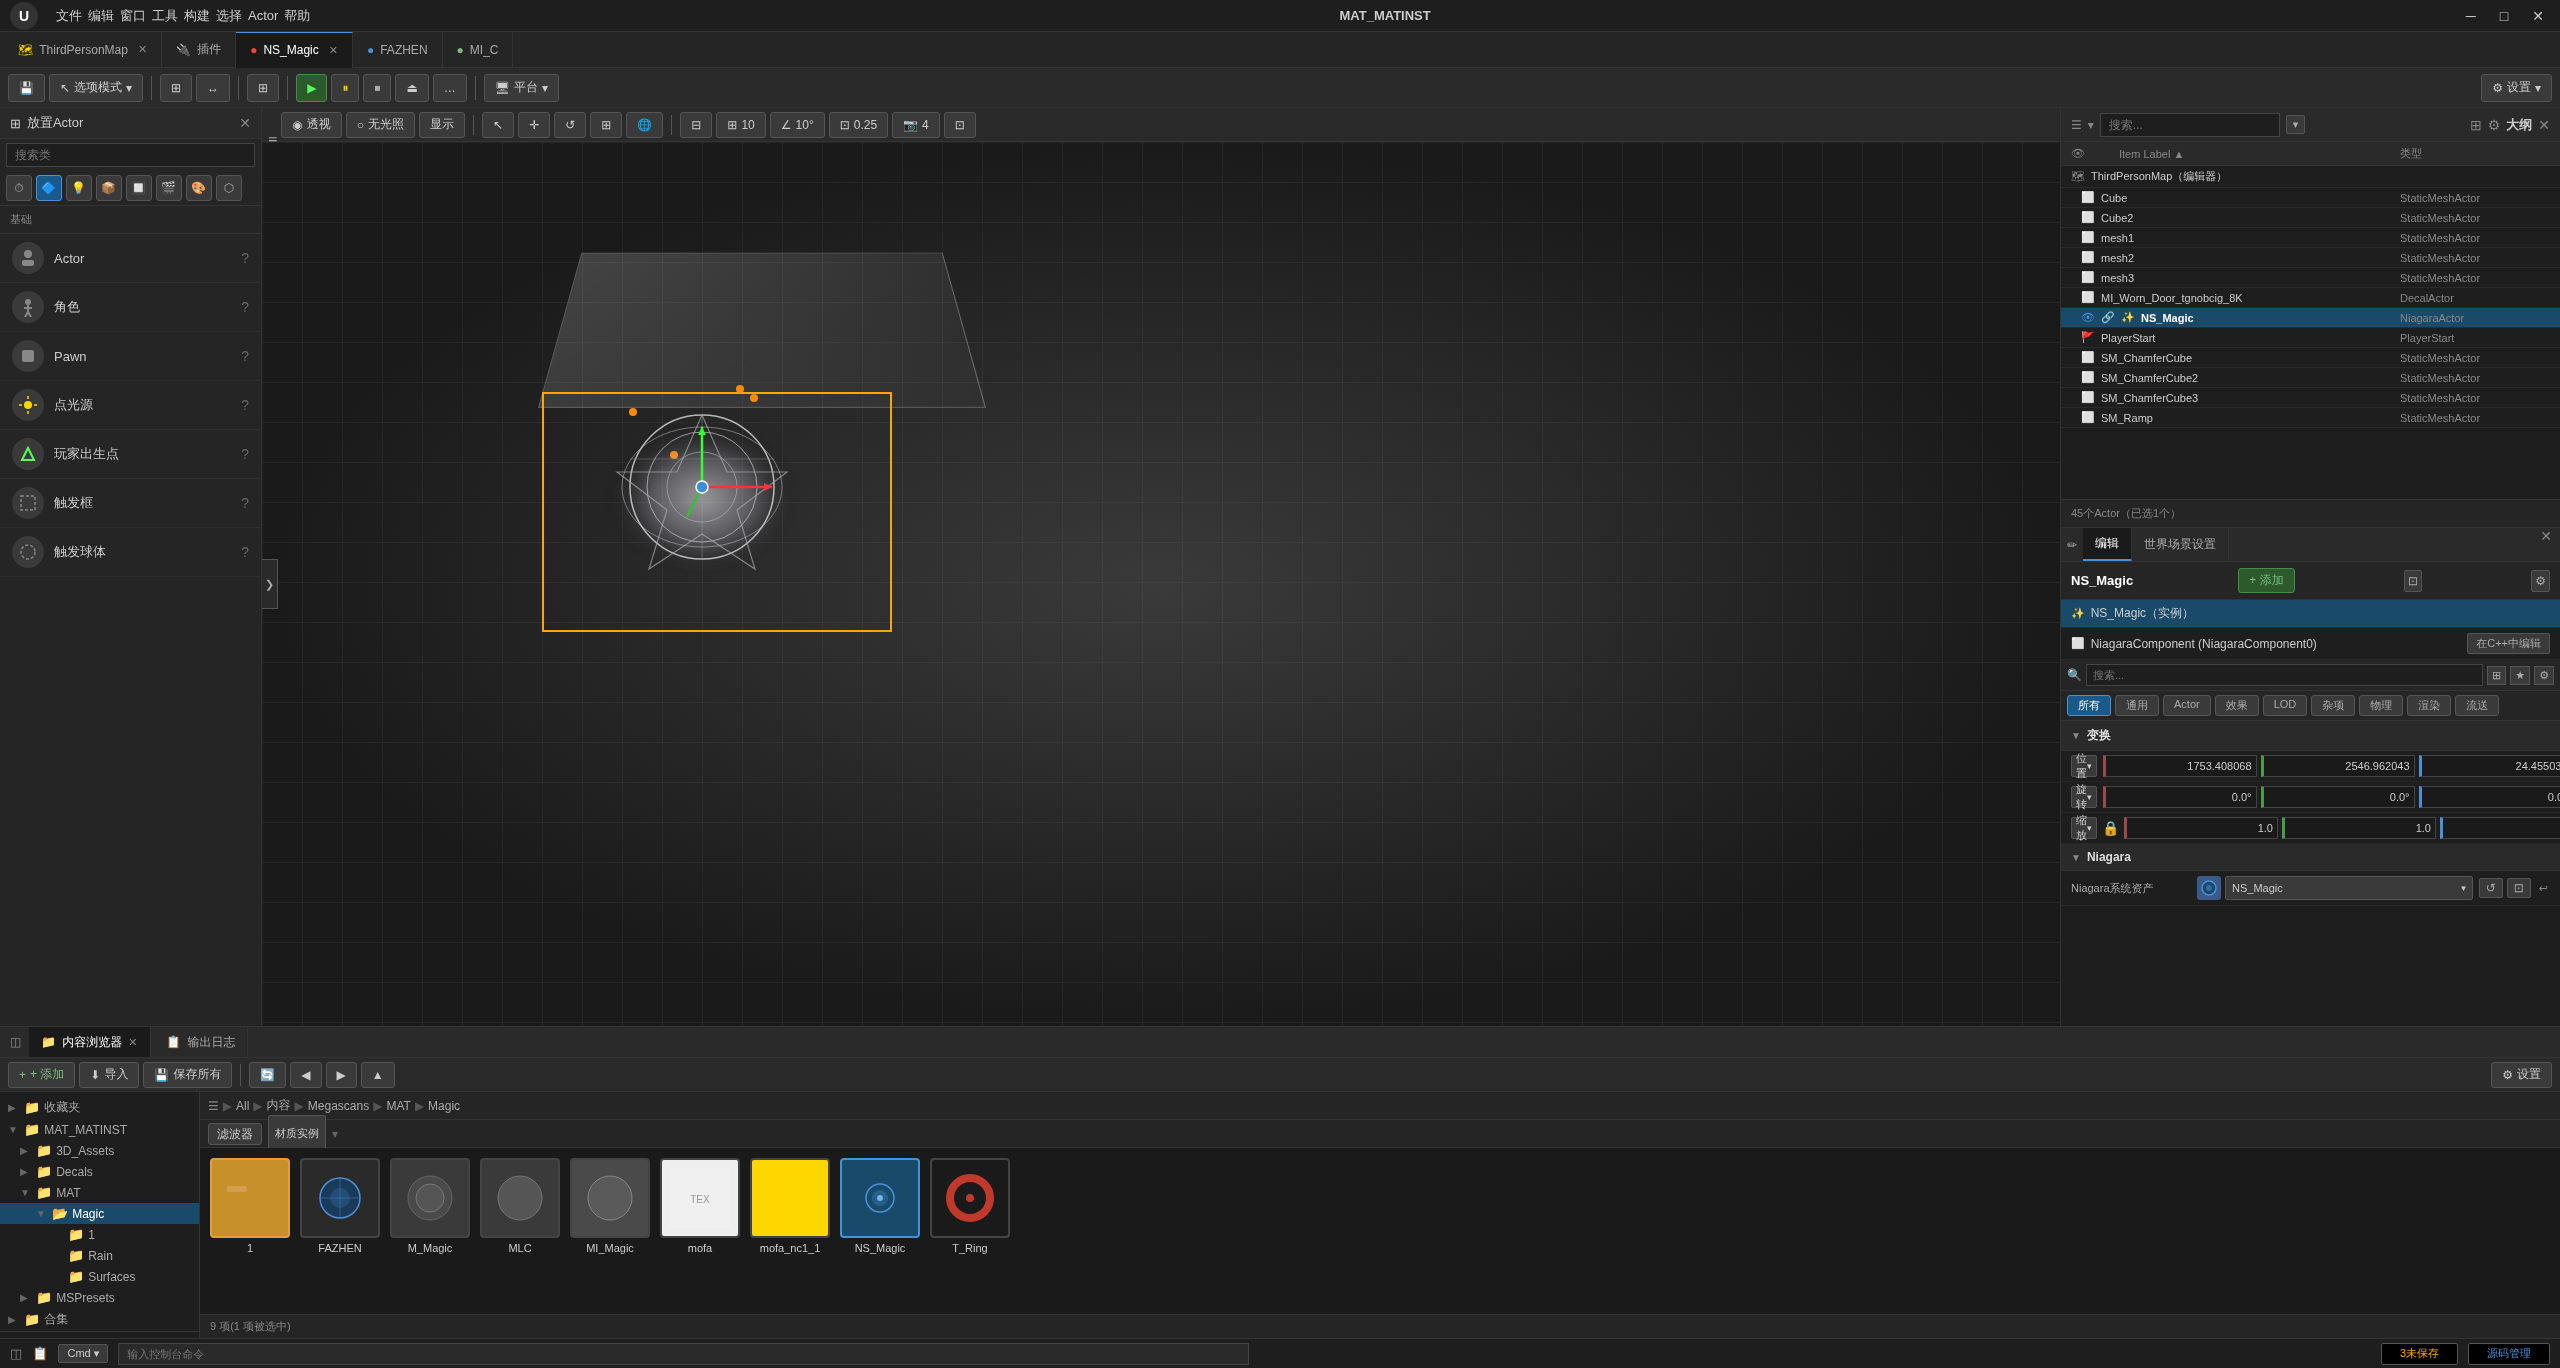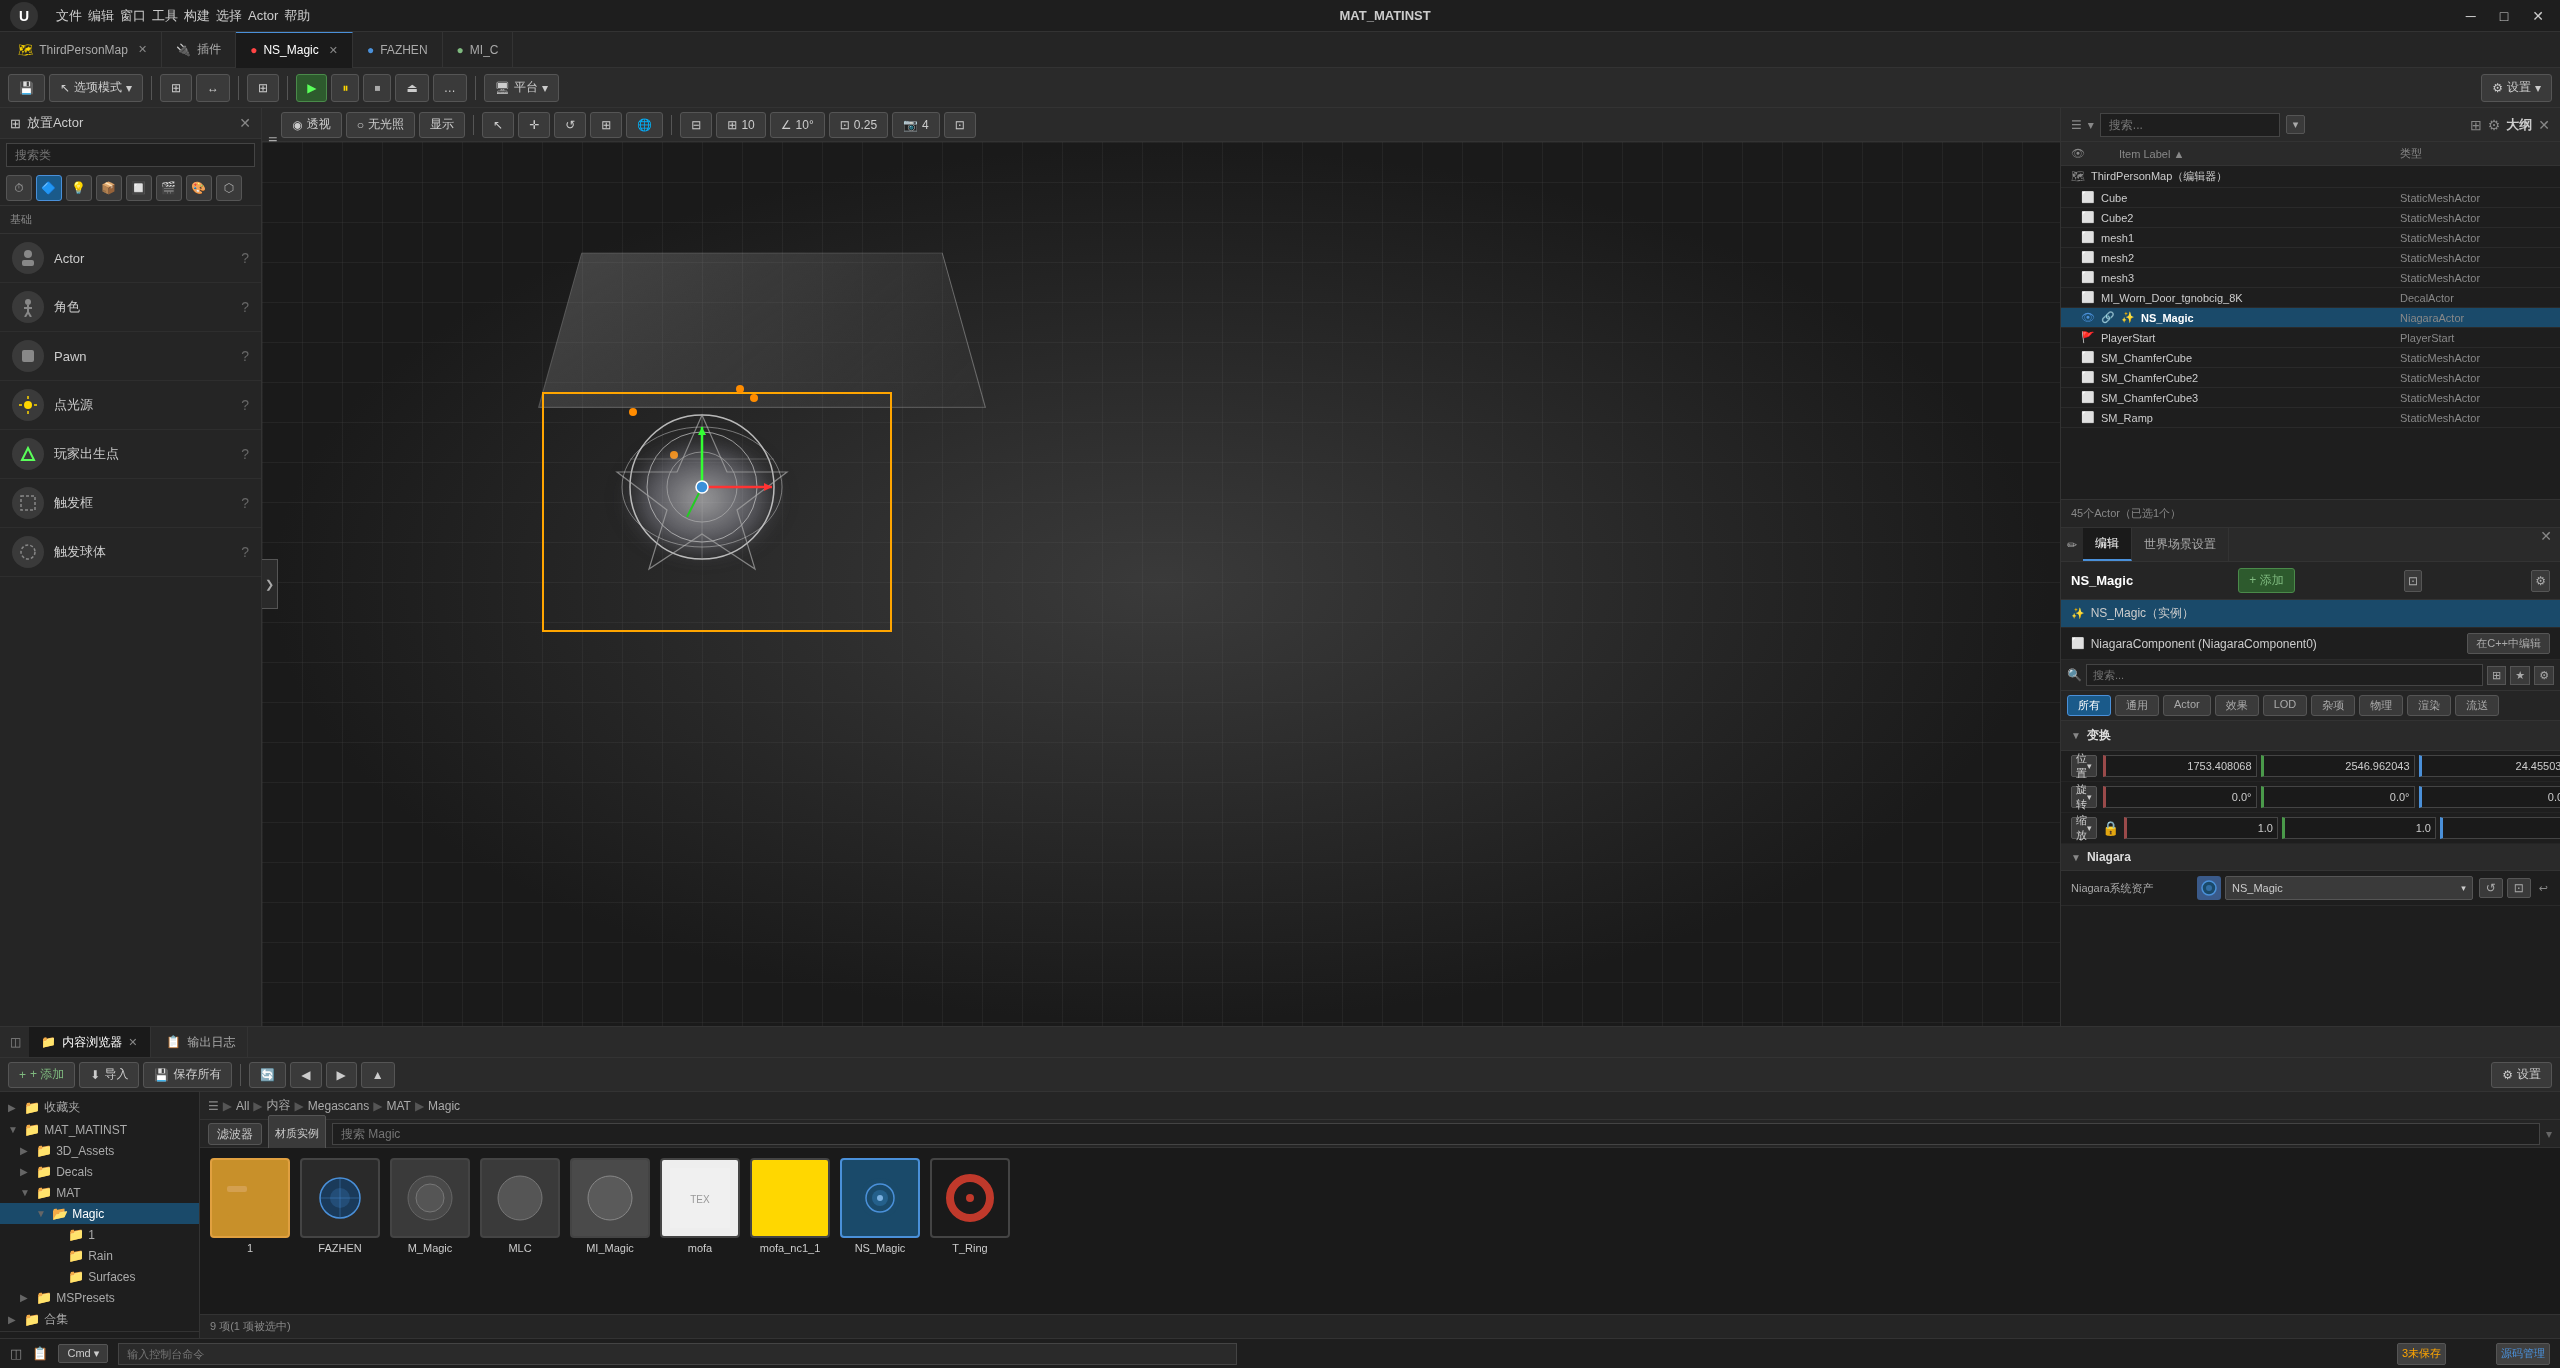--- a/index.html
+++ b/index.html
@@ -734,31 +734,30 @@
     .status-input {
       flex: 1;
       background: #2a2a2a;
       border: 1px solid #444;
       color: #ccc;
       padding: 2px 8px;
       font-size: 11px;
       height: 22px;
     }
     .status-btn {
-      background: #404040;
+      background: #000000;
       border: 1px solid #555;
       color: #ccc;
-      padding: 2px 4px;
+      padding: 2px 18px;
       border-radius: 2px;
       cursor: pointer;
       font-size: 11px;
       height: 22px;
       display: flex;
       align-items: center;
-      margin-left: 40px;
     }
     .status-btn.orange { color: #ffa500; }
     .status-btn.blue { color: #4a90d9; }
 
     
     ::-webkit-scrollbar { width: 8px; height: 8px; }
     ::-webkit-scrollbar-track { background: #1a1a1a; }
     ::-webkit-scrollbar-thumb { background: #444; border-radius: 4px; }
 
     
@@ -1399,21 +1398,20 @@
             <span class="breadcrumb-sep">▶</span>
             <span class="breadcrumb-item">Megascans</span>
             <span class="breadcrumb-sep">▶</span>
             <span class="breadcrumb-item">MAT</span>
             <span class="breadcrumb-sep">▶</span>
             <span class="breadcrumb-item">Magic</span>
           </div>
           <div id="cb-search-bar">
             <button class="cb-filter-btn">滤波器</button>
             <span style="background:#3a3a3a;border:1px solid #555;color:#ccc;padding:10px 6px;font-size:11px;border-radius:2px;">材质实例</span>
-            <input class="cb-search" style="background: rgb(30, 30, 30); border: 1px solid rgb(68, 68, 68); color: rgb(204, 204, 204); padding: 3px 8px; font-size: 12px; flex: 1 1 0%; height: 22px;" placeholder="搜索 Magic">
             <span style="color:#666;font-size:12px;cursor:pointer;">▾</span>
           </div>
           <div id="cb-grid">
 
             <div class="cb-item">
               <div class="cb-thumb" style="background:#c8902a;border-color:#e0a040;">
                 <svg width="50" height="40" viewBox="0 0 50 40">
                     <rect x="2" y="12" width="46" height="26" rx="3" fill="#c8902a"></rect>
                     <rect x="2" y="8" width="20" height="6" rx="2" fill="#d4a050"></rect>
                   </svg>

